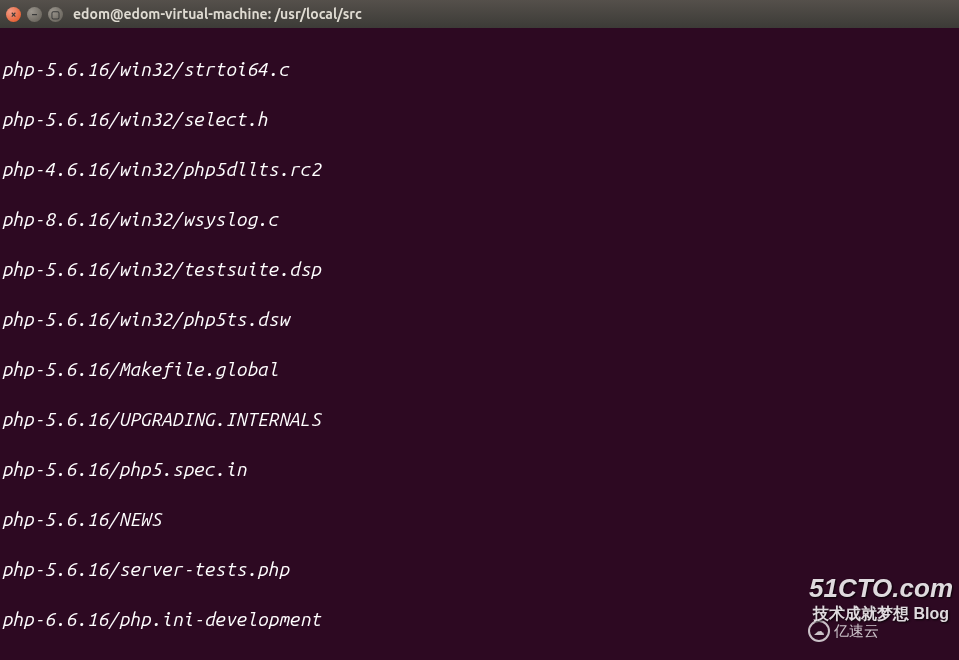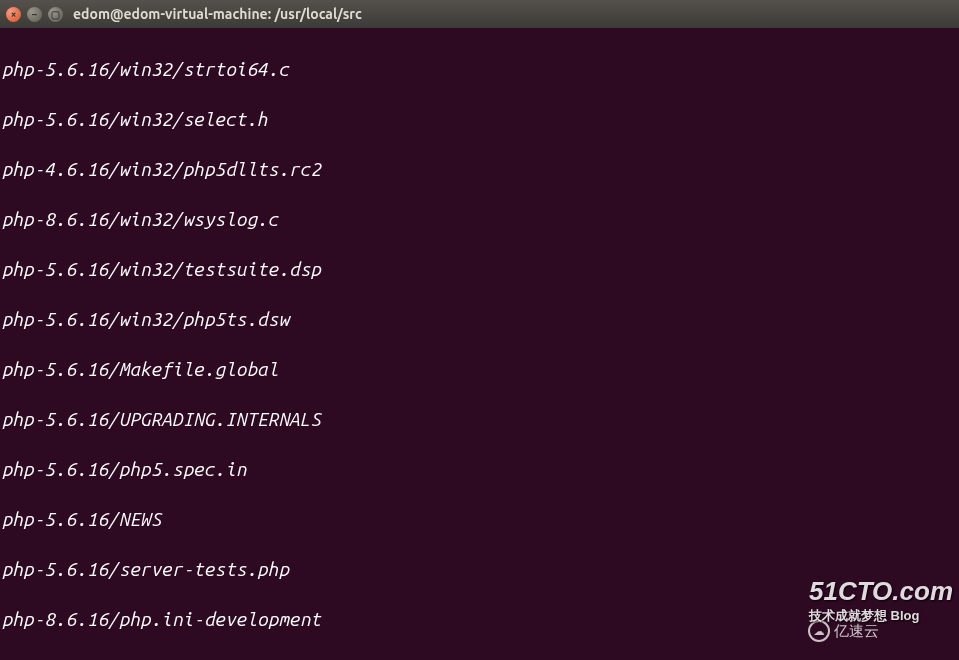--- a/index.html
+++ b/index.html
@@ -54,21 +54,21 @@
   bottom: 35px;
   color: #fff;
   font-family: Arial, sans-serif;
   font-size: 26px;
   font-weight: 900;
   opacity: 0.85;
   text-shadow: 1px 1px 2px #000;
   font-style: italic;
   pointer-events: none;
 }
-.watermark1 .sub { font-size: 13px; display: block; text-align: left; font-style: normal; }
+.watermark1 .sub { font-size: 16px; display: block; text-align: center; font-style: normal; }
 .watermark2 {
   position: absolute;
   right: 80px;
   bottom: 18px;
   color: #fff;
   font-family: sans-serif;
   font-size: 15px;
   opacity: 0.75;
   pointer-events: none;
   display: flex;
@@ -102,21 +102,21 @@
 <span class="line">php-5.6.16/win32/select.h</span>
 <span class="line">php-4.6.16/win32/php5dllts.rc2</span>
 <span class="line">php-8.6.16/win32/wsyslog.c</span>
 <span class="line">php-5.6.16/win32/testsuite.dsp</span>
 <span class="line">php-5.6.16/win32/php5ts.dsw</span>
 <span class="line">php-5.6.16/Makefile.global</span>
 <span class="line">php-5.6.16/UPGRADING.INTERNALS</span>
 <span class="line">php-5.6.16/php5.spec.in</span>
 <span class="line">php-5.6.16/NEWS</span>
 <span class="line">php-5.6.16/server-tests.php</span>
-<span class="line">php-8.6.16/php.ini-development</span>
+<span class="line">php-6.6.16/php.ini-development</span>
 <span class="line">php-5.6.16/EXTENSIONS</span>
 
 
 
 
 
 
 
 
 

